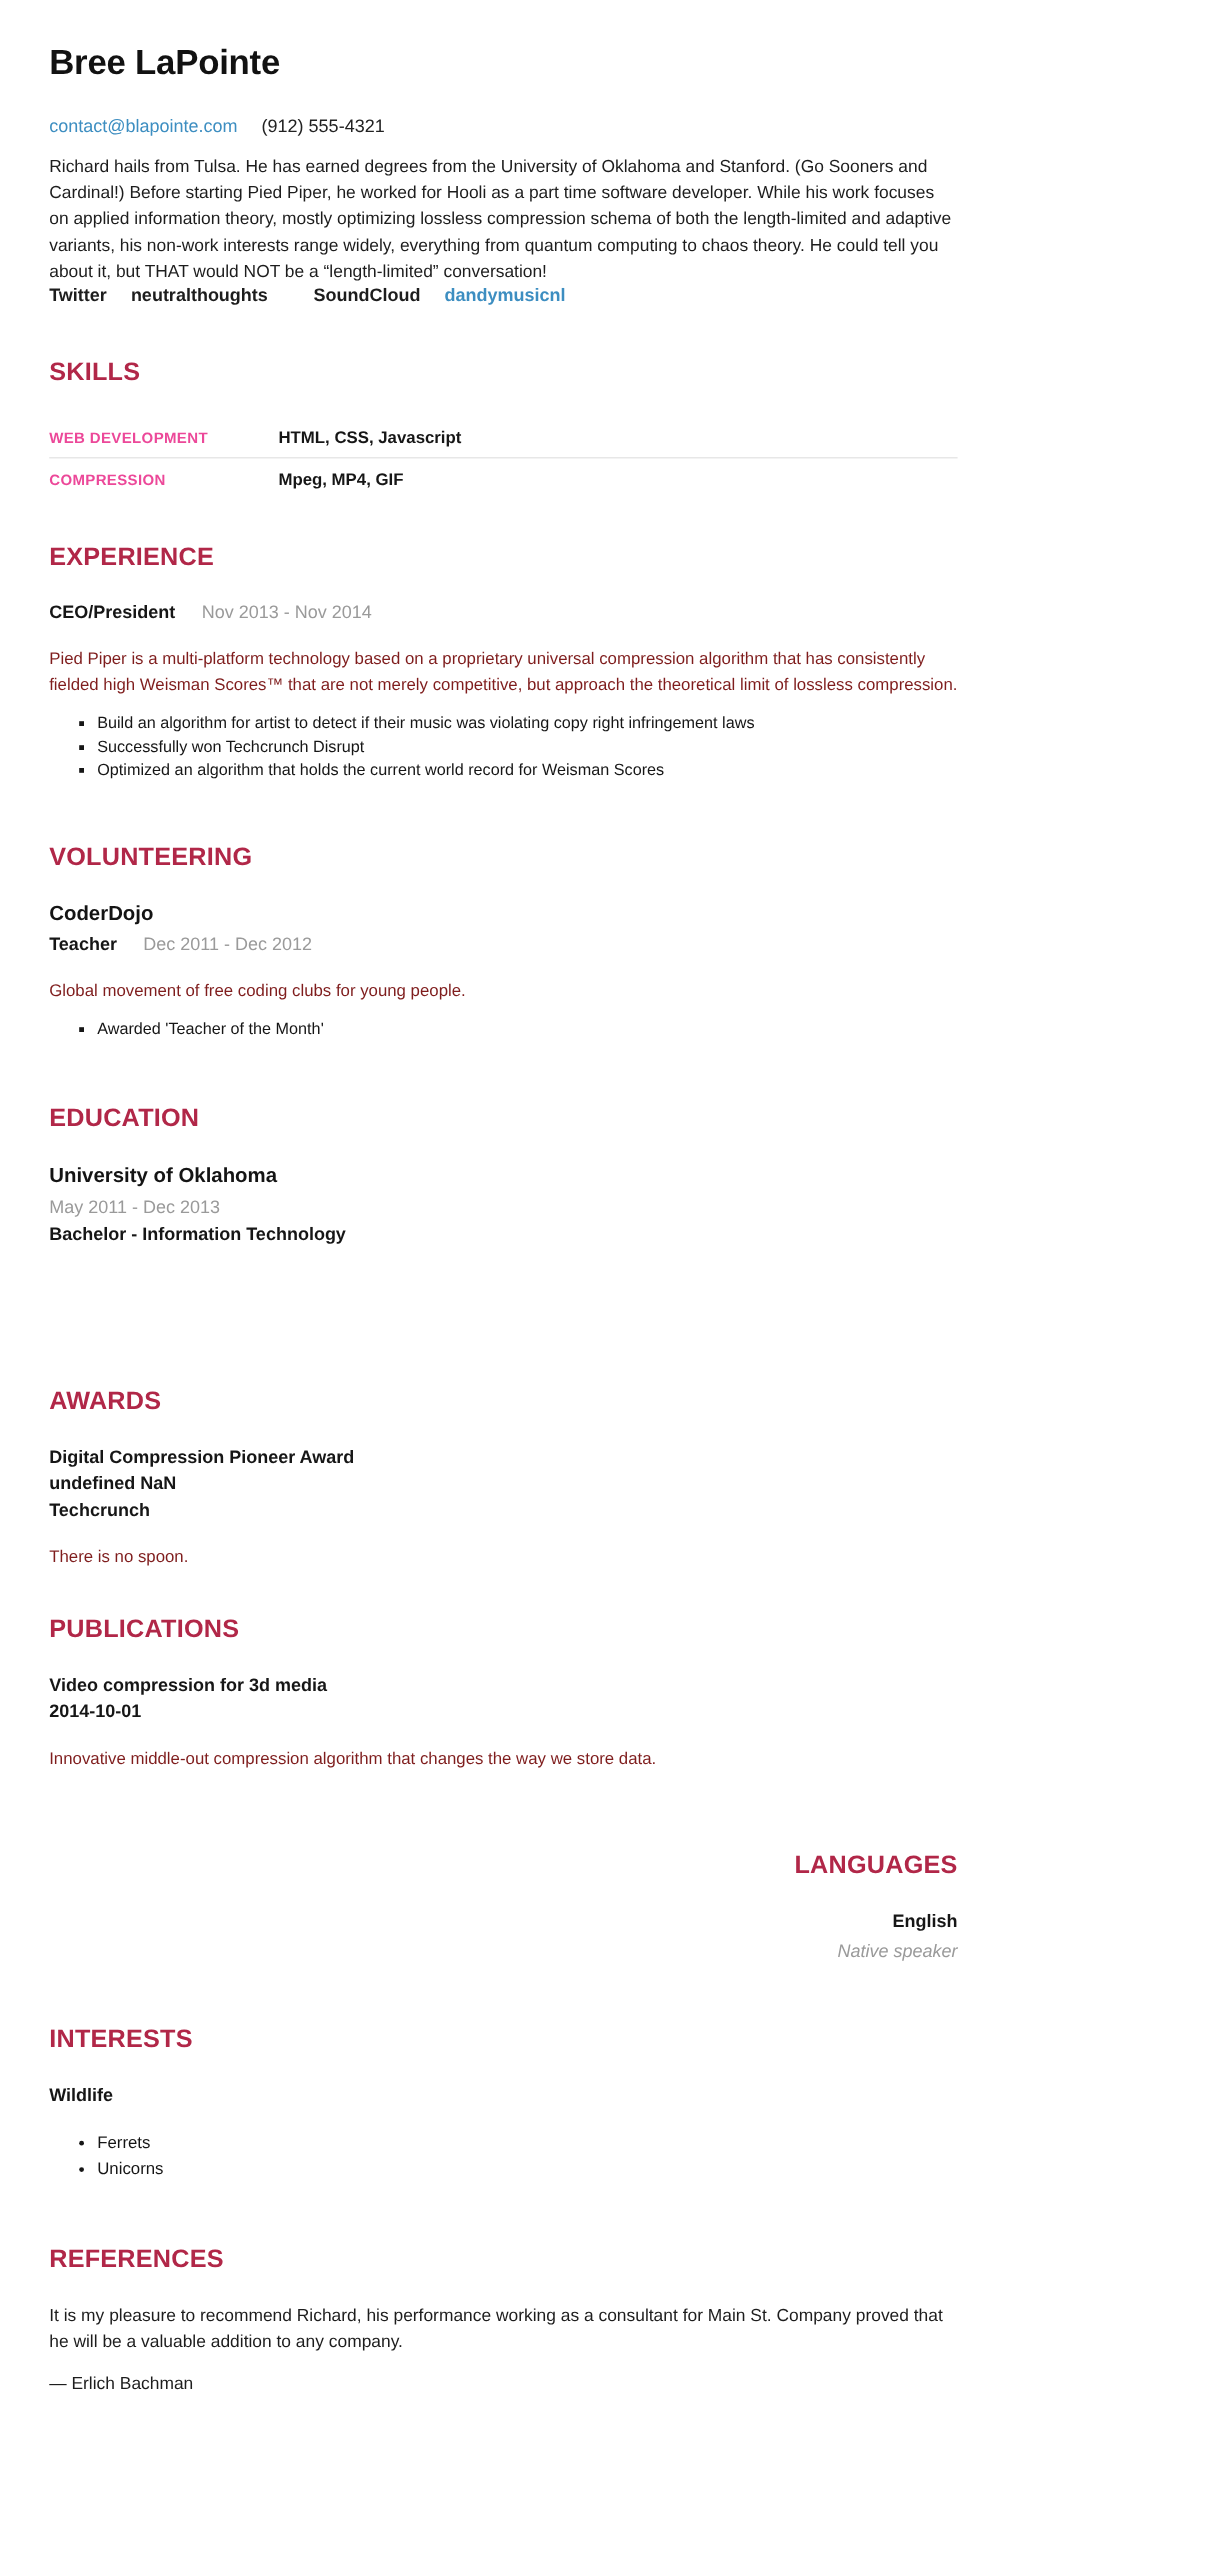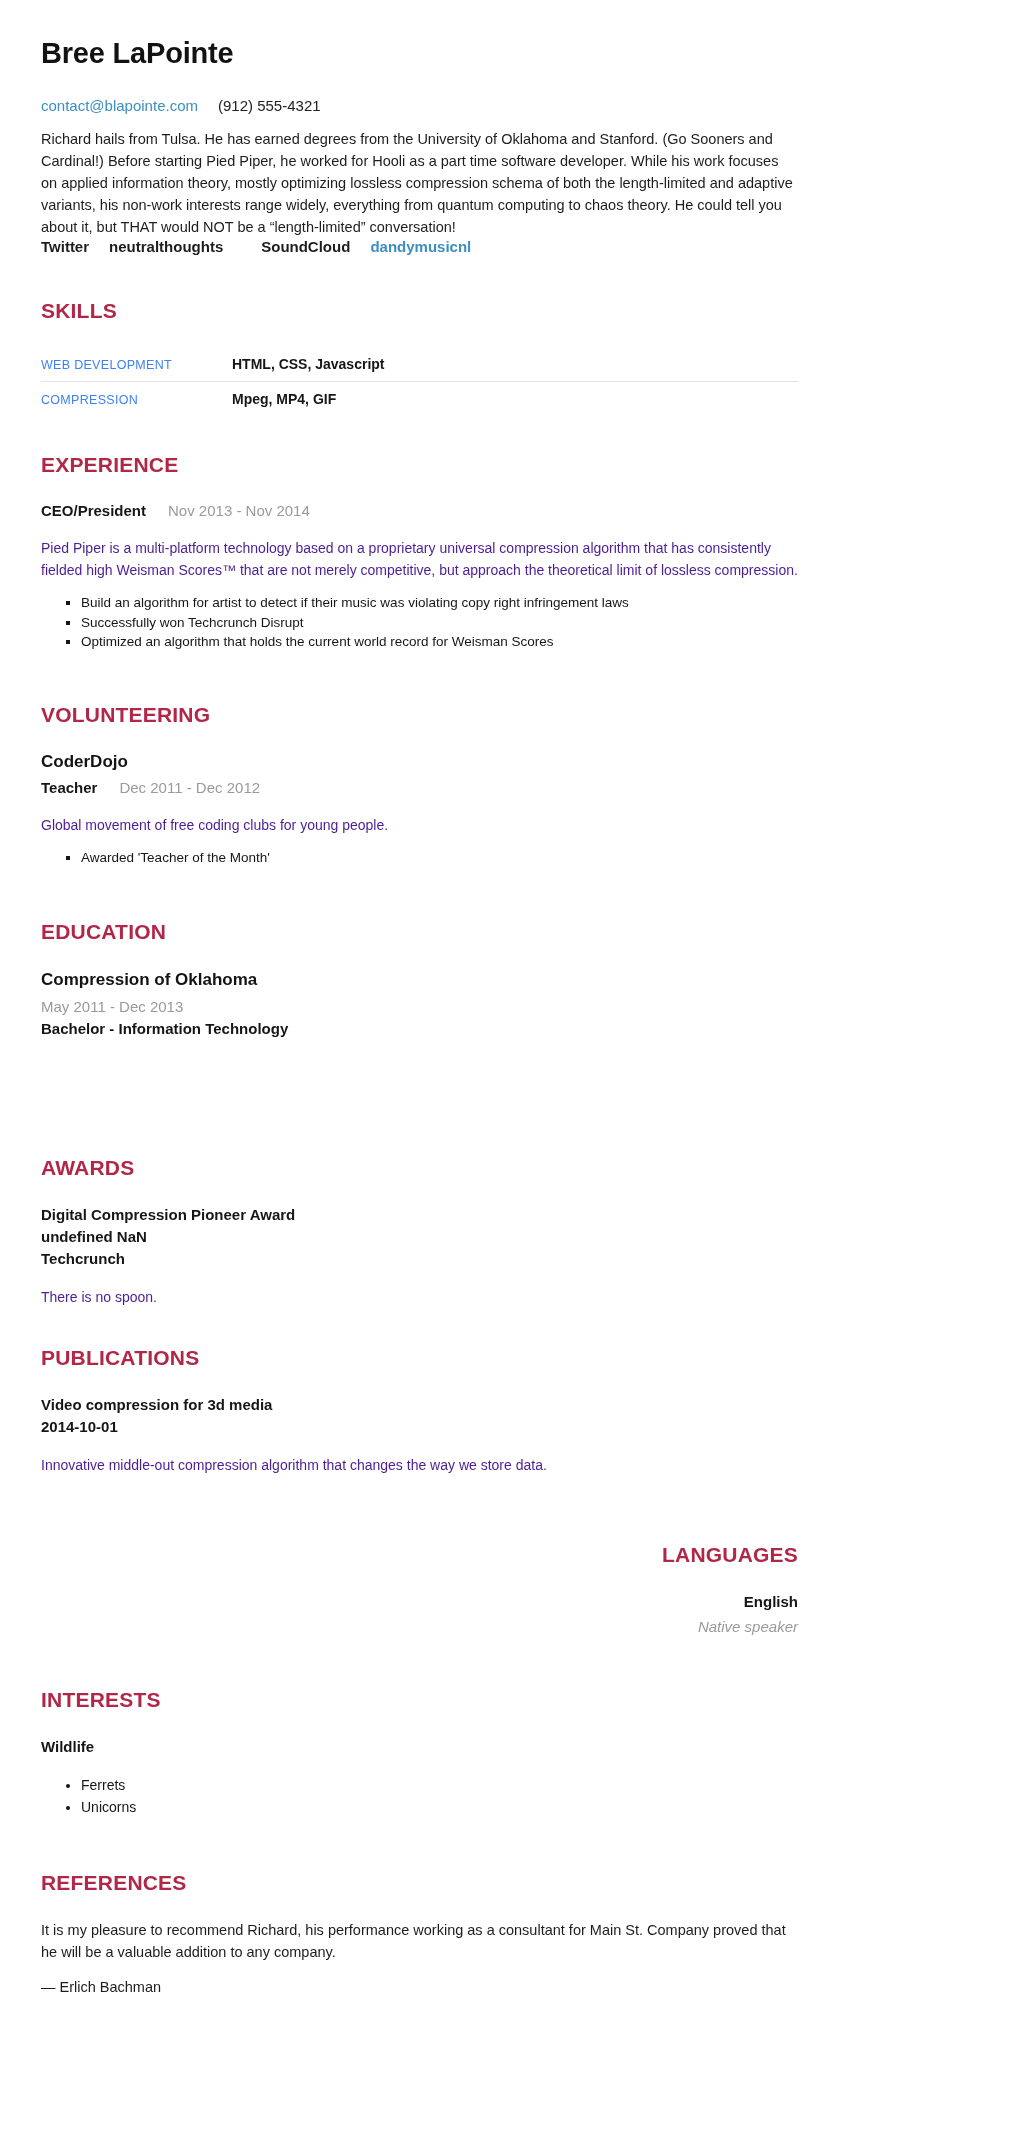--- a/index.html
+++ b/index.html
@@ -81,40 +81,40 @@
 
   .skill-row{
     display:flex;
     align-items:baseline;
     padding:9px 0;
   }
   .skill-row + .skill-row{border-top:1px solid #e2e2e2;}
   .skill-name{
     flex:0 0 191px;
     font-size:12.5px;
-    font-weight:400;
+    font-weight:700;
     letter-spacing:0.3px;
-    color:#3b82f6;
+    color:#ec4899;
     text-transform:uppercase;
   }
   .skill-keywords{
     font-size:14px;
     font-weight:600;
     color:#161616;
   }
 
   .title-row{font-size:15px;line-height:20px;}
   .job-title{font-weight:600;color:#161616;}
   .dates{margin-left:22px;color:var(--muted);}
   .dates-block{font-size:15px;line-height:20px;color:var(--muted);margin-top:6px;}
   .para{
     margin:16px 0 0 0;
     font-size:14px;
     line-height:22px;
-    color:#4c1d95;
+    color:#7f1d1d;
   }
   ul.highlights{
     margin:12px 0 0 0;
     padding-left:40px;
     list-style-type:square;
     font-size:13.5px;
     line-height:19.5px;
     color:#161616;
   }
   ul.highlights li{margin:0;}
@@ -217,21 +217,21 @@
         <span class="job-title">Teacher</span><span class="dates">Dec 2011 - Dec 2012</span>
       </div>
       <p class="para">Global movement of free coding clubs for young people.</p>
       <ul class="highlights">
         <li>Awarded 'Teacher of the Month'</li>
       </ul>
     </section>
 
     <section class="s-education">
       <h2>EDUCATION</h2>
-      <h3 class="entity">Compression of Oklahoma</h3>
+      <h3 class="entity">University of Oklahoma</h3>
       <div class="dates-block">May 2011 - Dec 2013</div>
       <div class="degree">Bachelor - Information Technology</div>
     </section>
 
     <section class="s-awards">
       <h2>AWARDS</h2>
       <div class="bold-line">Digital Compression Pioneer Award</div>
       <div class="bold-line">undefined NaN</div>
       <div class="bold-line">Techcrunch</div>
       <p class="para">There is no spoon.</p>

